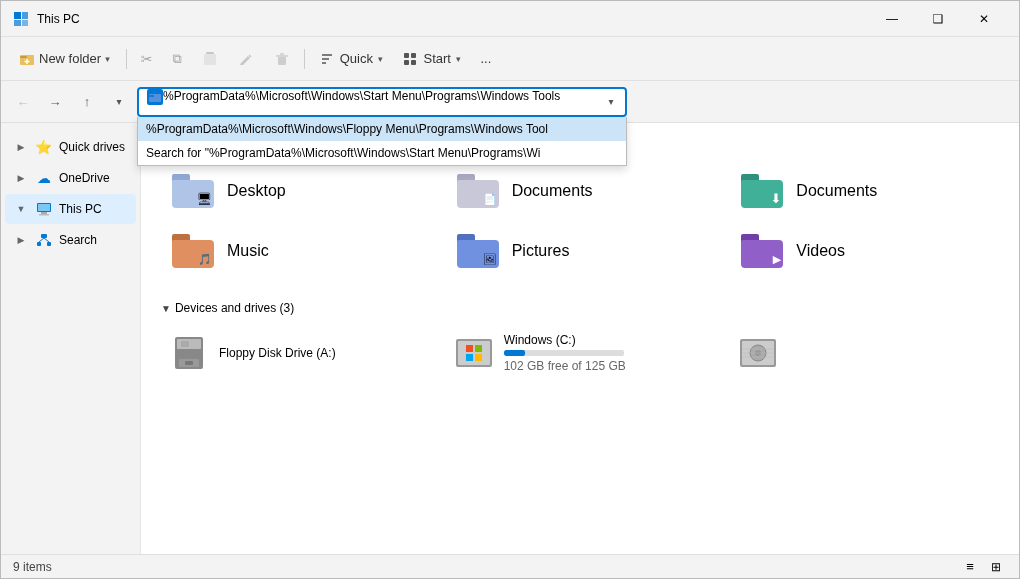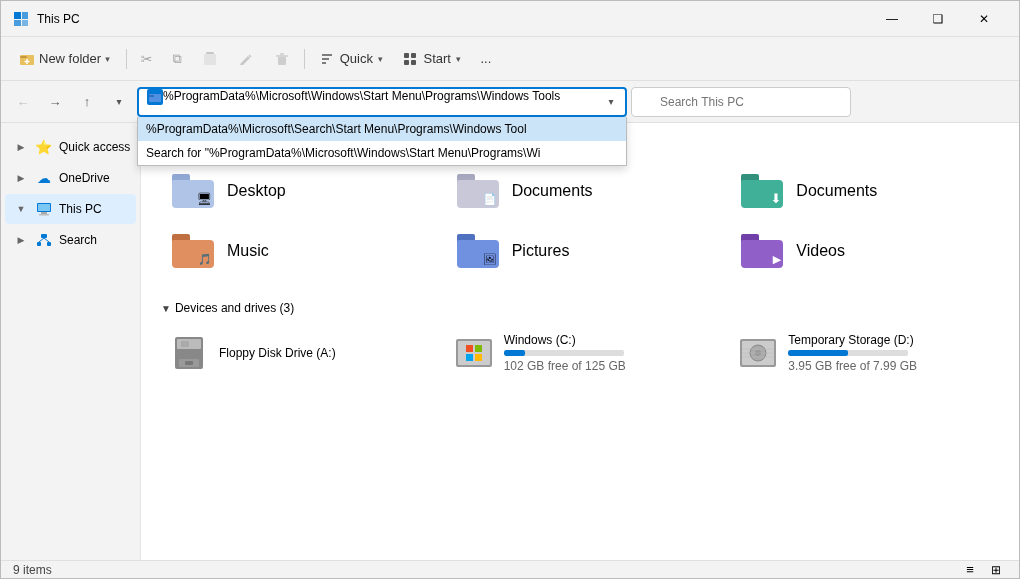--- a/index.html
+++ b/index.html
@@ -385,21 +385,21 @@
       height: 100%;
       border-radius: 2px;
     }
     .drive-free {
       font-size: 12px;
       color: #666;
     }
 
     
     .status-bar {
-      height: 18px;
+      height: 24px;
       background: #f3f3f3;
       border-top: 1px solid #e0e0e0;
       display: flex;
       align-items: center;
       justify-content: space-between;
       padding: 0 12px;
       flex-shrink: 0;
     }
     .status-text {
       font-size: 12px;
@@ -556,44 +556,40 @@
             <rect x="0" y="2" width="12" height="8" rx="1" fill="#5090e0"></rect>
             <rect x="0" y="3" width="5" height="2" rx="0.5" fill="#3070c0"></rect>
           </svg>
         </div>
         <span class="address-text">%ProgramData%\Microsoft\Windows\Start Menu\Programs\Windows Tools</span>
         <div class="address-dropdown-btn">▾</div>
       </div>
 
       <div class="autocomplete-dropdown">
         <div class="autocomplete-item active">
-          <span>%ProgramData%\Microsoft\Search\Start Menu\Programs\Windows Tool</span>
+          <span>%ProgramData%\Microsoft\Windows\Floppy Menu\Programs\Windows Tool</span>
         </div>
         <div class="autocomplete-item">
           <span>Search for "%ProgramData%\Microsoft\Windows\Start Menu\Programs\Wi</span>
         </div>
       </div>
     </div>
 
-    <div class="search-box-wrapper">
-      <span class="search-icon-inner">🔍</span>
-      <input type="text" class="search-box" style="padding-left: 28px; outline: none; color: rgb(136, 136, 136);" placeholder="Search This PC">
-    </div>
   </div>
 
   <div class="main">
 
     <div class="sidebar">
 
       <div class="sidebar-item">
         <div class="sidebar-expand">▶</div>
         <div class="sidebar-item-icon">
           <span style="color:#f9a825;font-size:14px;">⭐</span>
         </div>
-        <span class="sidebar-item-label">Quick access</span>
+        <span class="sidebar-item-label">Quick drives</span>
       </div>
 
       <div class="sidebar-item">
         <div class="sidebar-expand">▶</div>
         <div class="sidebar-item-icon">
           <span style="color:#0078d4;font-size:14px;">☁</span>
         </div>
         <span class="sidebar-item-label">OneDrive</span>
       </div>
 
@@ -764,27 +760,20 @@
             <svg width="40" height="36" viewBox="0 0 40 36">
               <rect x="2" y="4" width="36" height="28" rx="2" fill="#999"></rect>
               <rect x="4" y="6" width="32" height="24" rx="1" fill="#ccc"></rect>
               <circle cx="20" cy="18" r="8" fill="#aaa" stroke="#888" stroke-width="1"></circle>
               <circle cx="20" cy="18" r="3" fill="#999"></circle>
               <line x1="4" y1="14" x2="36" y2="14" stroke="#bbb" stroke-width="0.5"></line>
               <line x1="4" y1="18" x2="36" y2="18" stroke="#bbb" stroke-width="0.5"></line>
               <line x1="4" y1="22" x2="36" y2="22" stroke="#bbb" stroke-width="0.5"></line>
             </svg>
           </div>
-          <div class="drive-info">
-            <span class="drive-name">Temporary Storage (D:)</span>
-            <div class="drive-bar-bg">
-              <div class="drive-bar-fill" style="width:50%;background:#0078d4;"></div>
-            </div>
-            <span class="drive-free">3.95 GB free of 7.99 GB</span>
-          </div>
         </div>
 
       </div>
 
     </div>
   </div>
 
   <div class="status-bar">
     <span class="status-text">9 items</span>
     <div class="status-view-btns">

